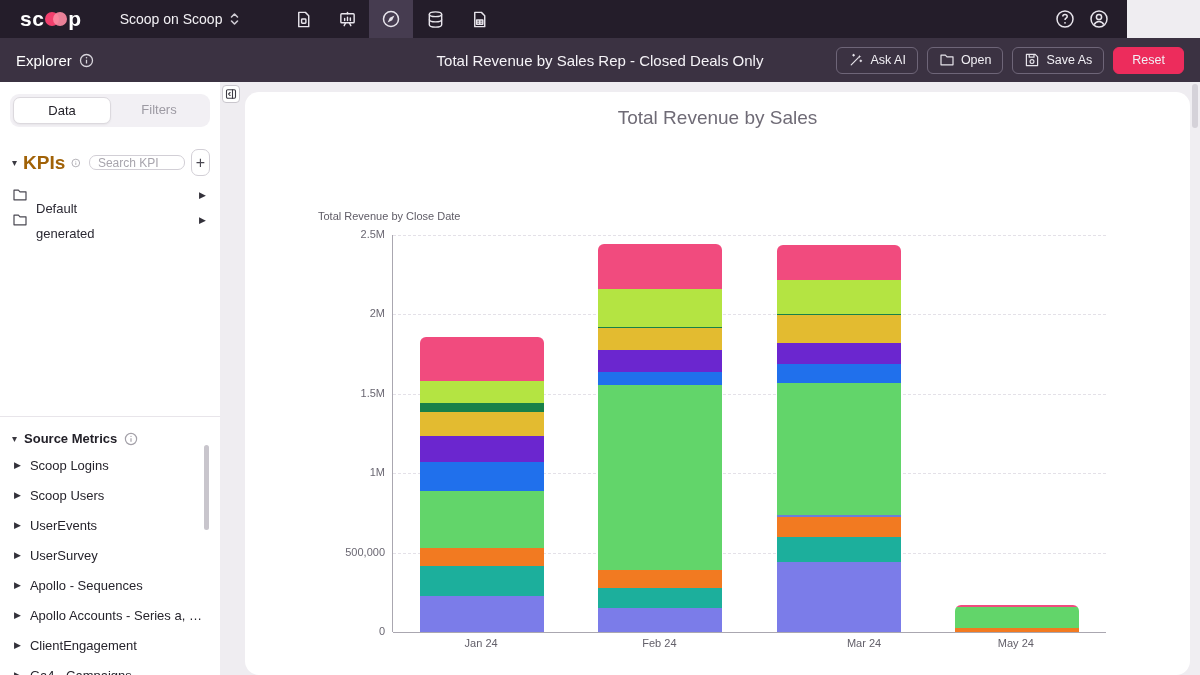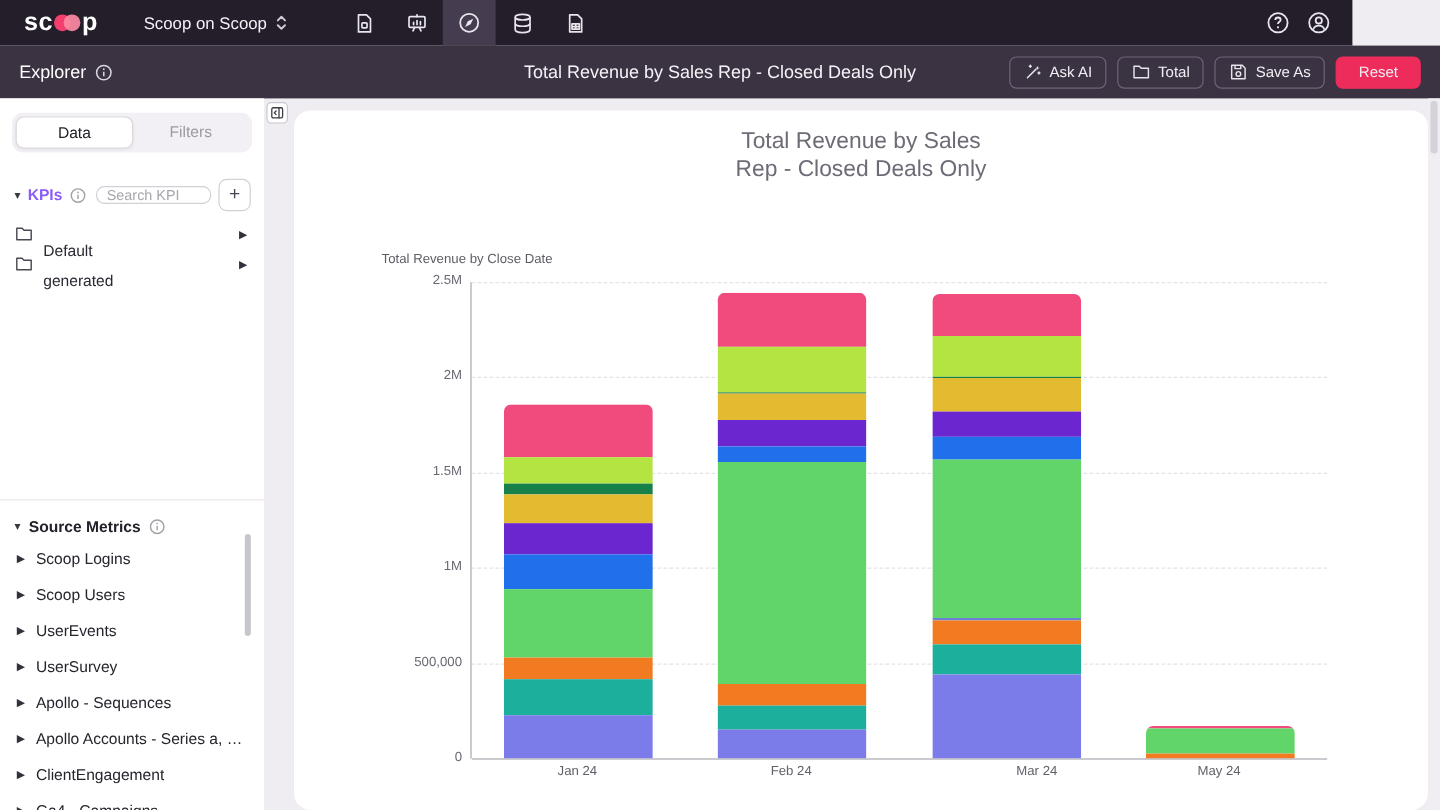--- a/index.html
+++ b/index.html
@@ -32,21 +32,21 @@
   .hbtn svg { color:#e6e3ea; }
   .hbtn.reset { background:#ed2c5c; border-color:#ed2c5c; padding:0 18px; font-weight:500; }
 
   
   .sidebar { position:absolute; left:0; top:82px; width:220px; height:593px; background:#fff; }
   .seg-control { margin:12px 10px 0 10px; background:#f2f0f4; border-radius:9px; padding:3px; display:flex; }
   .seg { flex:1; text-align:center; font-size:13px; padding:5px 0; border-radius:7px; color:#9d9aa3; cursor:pointer; }
   .seg.active { background:#fff; color:#232129; border:1px solid #dcd9de; box-shadow:0 1px 2px rgba(0,0,0,.05); font-weight:500; }
   .kpi-row { display:flex; align-items:center; margin:22px 10px 0 12px; gap:6px; }
   .caret { font-size:10px; color:#3a3840; }
-  .kpi-label { font-size:13px; font-weight:bold; color:#8b5cf6; }
+  .kpi-label { font-size:19px; font-weight:bold; color:#a16207; }
   .info-ic { color:#a3a0a8; }
   .kpi-search { width:96px; height:15px; border:1px solid #d2cfd6; border-radius:7px; font-size:12px; padding:0 8px; color:#33313a; font-family:inherit; margin-left:2px; }
   .kpi-search::placeholder { color:#a8a5ad; }
   .plus-btn { width:27px; height:27px; border:1px solid #d2cfd6; border-radius:7px; background:#fff; font-size:16px; color:#4a4852; cursor:pointer; line-height:1; }
   .folder-row { display:flex; align-items:center; gap:8px; height:25px; padding:0 14px 0 12px; cursor:pointer; }
   .folder-row svg { color:#4a4852; }
   .folder-label { font-size:13px; color:#2b2933; flex:1;margin-top:28px; }
   .row-caret { font-size:9px; color:#33313a; }
   .side-divider { border-top:1px solid #e8e5ea; margin-top:184px; }
   .sm-header { display:flex; align-items:center; gap:7px; margin:14px 10px 4px 12px; }
@@ -163,21 +163,21 @@
           <path d="M14.5 3.5 L15.1 5.2 L16.8 5.8 L15.1 6.4 L14.5 8.1 L13.9 6.4 L12.2 5.8 L13.9 5.2 Z" fill="currentColor" stroke="none"></path>
           <path d="M16 10 V12 M15 11 H17"></path>
           <path d="M7 3 V5 M6 4 H8"></path>
         </svg>
       <span>Ask AI</span>
     </button>
     <button class="hbtn">
       <svg width="16" height="16" viewBox="0 0 20 20" fill="none" stroke="currentColor" stroke-width="1.5" stroke-linejoin="round">
           <path d="M2.5 4 H8 L10 6 H17.5 V16 H2.5 Z"></path>
         </svg>
-      <span>Total</span>
+      <span>Open</span>
     </button>
     <button class="hbtn">
       <svg width="16" height="16" viewBox="0 0 20 20" fill="none" stroke="currentColor" stroke-width="1.5" stroke-linejoin="round">
           <path d="M3 3 H14 L17 6 V17 H3 Z"></path>
           <circle cx="10" cy="12" r="2.4"></circle>
           <path d="M6.5 3 V6.5 H12.5 V3"></path>
         </svg>
       <span>Save As</span>
     </button>
     <button class="hbtn reset">
@@ -269,21 +269,20 @@
   <svg width="12" height="12" viewBox="0 0 20 20" fill="none" stroke="currentColor" stroke-width="1.8" stroke-linecap="round" stroke-linejoin="round">
       <rect x="2.5" y="3" width="15" height="14" rx="2"></rect>
       <path d="M12.5 3 V17"></path>
       <path d="M8.5 7.5 L6 10 L8.5 12.5"></path>
     </svg>
 </div>
 
 <div class="canvas">
   <div class="chart-title">
     <div>Total Revenue by Sales</div>
-    <div>Rep - Closed Deals Only</div>
   </div>
   <div class="chart-subtitle">Total Revenue by Close Date</div>
   <div id="ytick-layer">
       <div class="ytick" style="top: 533px;">0</div>
       <div class="ytick" style="top: 453.6px;">500,000</div>
       <div class="ytick" style="top: 374.2px;">1M</div>
       <div class="ytick" style="top: 294.8px;">1.5M</div>
       <div class="ytick" style="top: 215.4px;">2M</div>
       <div class="ytick" style="top: 136px;">2.5M</div>
     </div>

